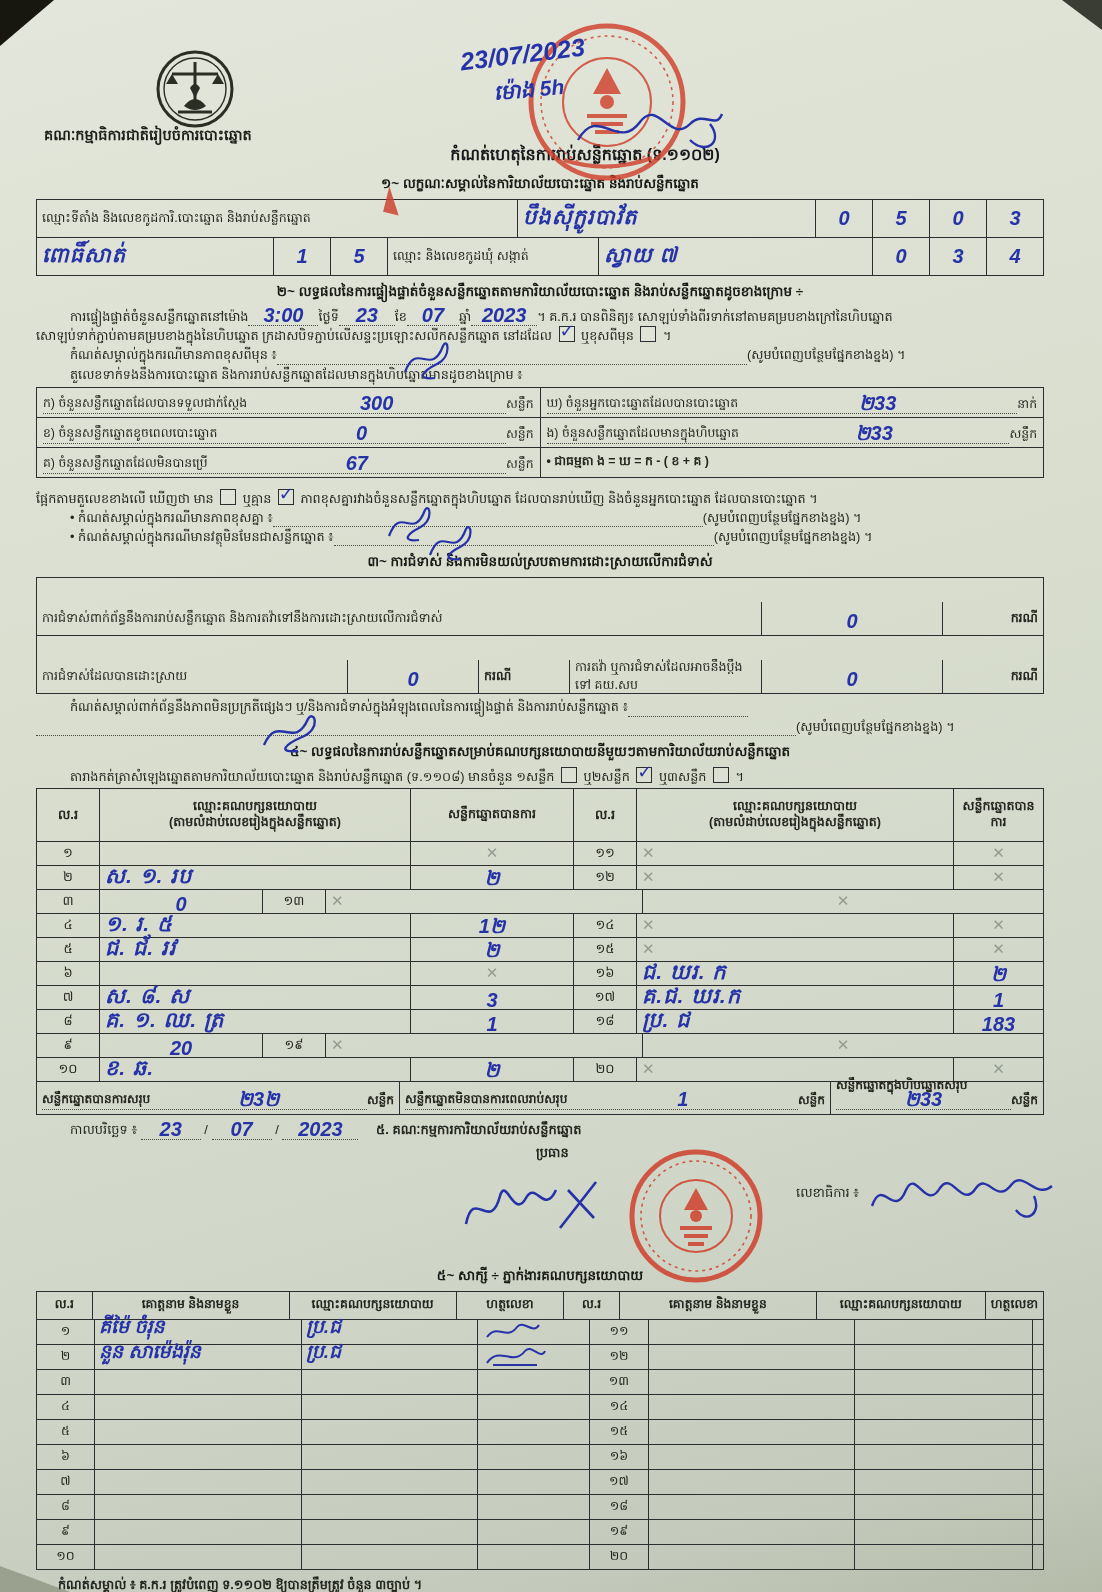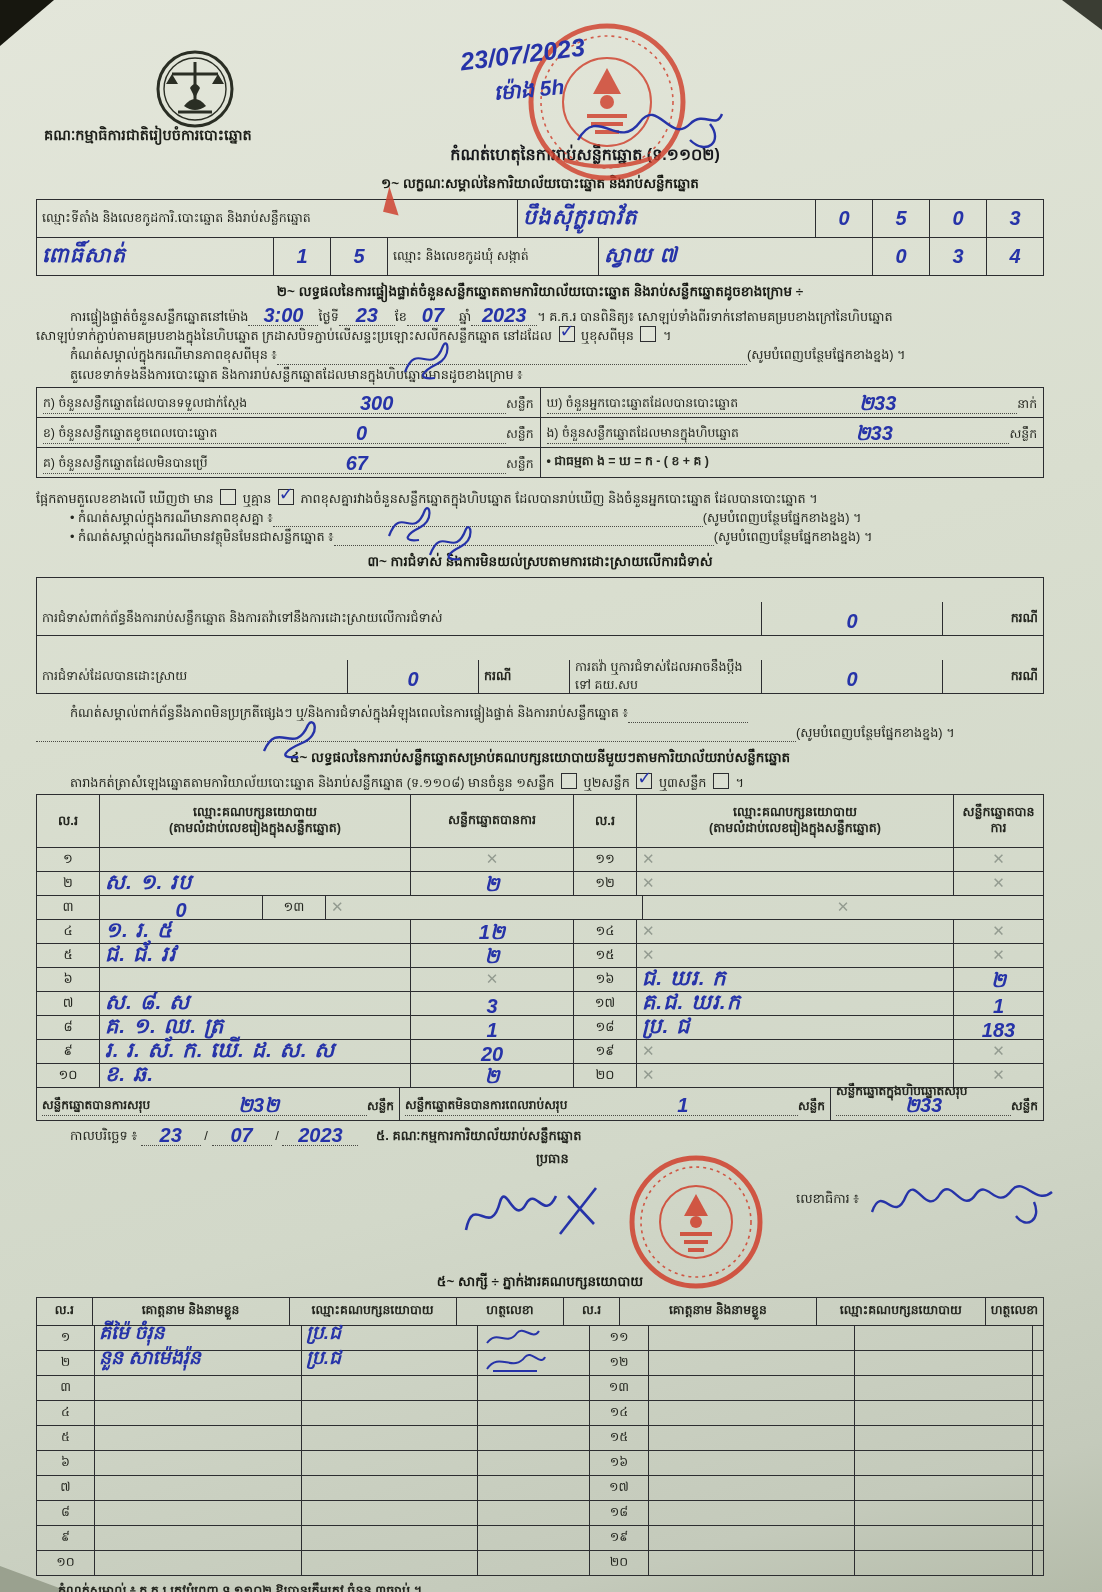--- a/index.html
+++ b/index.html
@@ -265,21 +265,21 @@
             <span class="hw numhw">0</span>
           </div>
         <div class="tc" style="width:80px;font-weight:bold">ករណី</div>
         <div class="tc" style="flex:1">ការតវ៉ា ឬការជំទាស់ដែលអាចនឹងប្ដឹងទៅ គយ.សប</div>
         <div class="tc" style="width:170px;justify-content:center">
             <span class="hw numhw">0</span>
           </div>
         <div class="tc" style="width:90px;justify-content:flex-end;font-weight:bold">ករណី</div>
       </div>
     </div>
-    <div class="body-t ind" style="margin-top:9px">
+    <div class="body-t ind" style="margin-top:3px">
       <span>កំណត់សម្គាល់ពាក់ព័ន្ធនឹងភាពមិនប្រក្រតីផ្សេងៗ ឬ/និងការជំទាស់ក្នុងអំឡុងពេលនៃការផ្ទៀងផ្ទាត់ និងការរាប់សន្លឹកឆ្នោត ៖</span><span class="dotfill" style="min-width:120px"></span>
     </div>
     <div class="body-t">
       <span class="dotfill" style="min-width:760px;position:relative;">
         <svg class="sig" width="70" height="44" viewBox="0 0 70 44" style="position:absolute;left:220px;top:-24px">
             <path d="M8 34 C22 2 38 40 52 8 C58 -2 66 18 46 26 c-16 7 -26 16 -4 14" stroke="#2633a8" stroke-width="2.4" fill="none"></path>
           </svg>
       </span><span>(សូមបំពេញបន្ថែមផ្នែកខាងខ្នង) ។</span>
     </div>
 
@@ -430,23 +430,20 @@
         <div class="tc no">១៨</div>
         <div class="tc nm2">
             <span class="hw hwbig">ប្រ. ជ</span>
           </div>
         <div class="tc vt2">
             <span class="hw numhw">183</span>
           </div>
       </div>
       <div class="trow">
         <div class="tc no">៩</div>
-        <div class="tc nm">
-            <span class="hw hwbig">រ. រ. ស័. ក. ឃើ. ដ. ស. ស</span>
-          </div>
         <div class="tc vt">
             <span class="hw numhw">20</span>
           </div>
         <div class="tc no">១៩</div>
         <div class="tc nm2">
             <span class="px xmk">✕</span>
           </div>
         <div class="tc vt2">
             <span class="px xmk">✕</span>
           </div>

